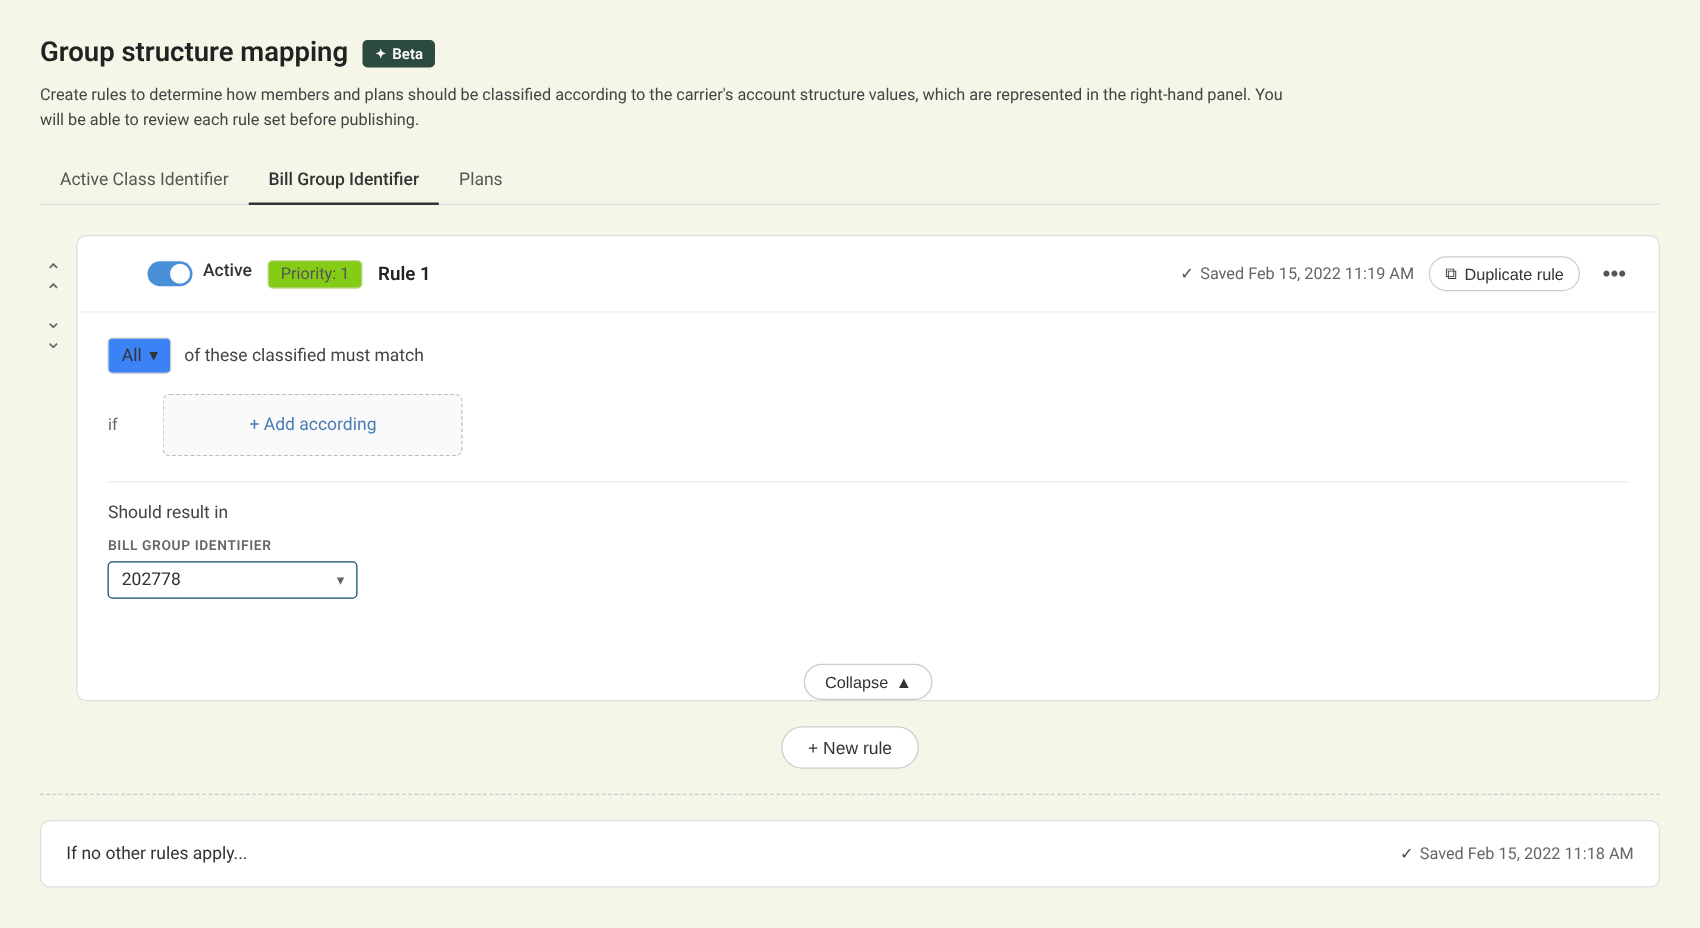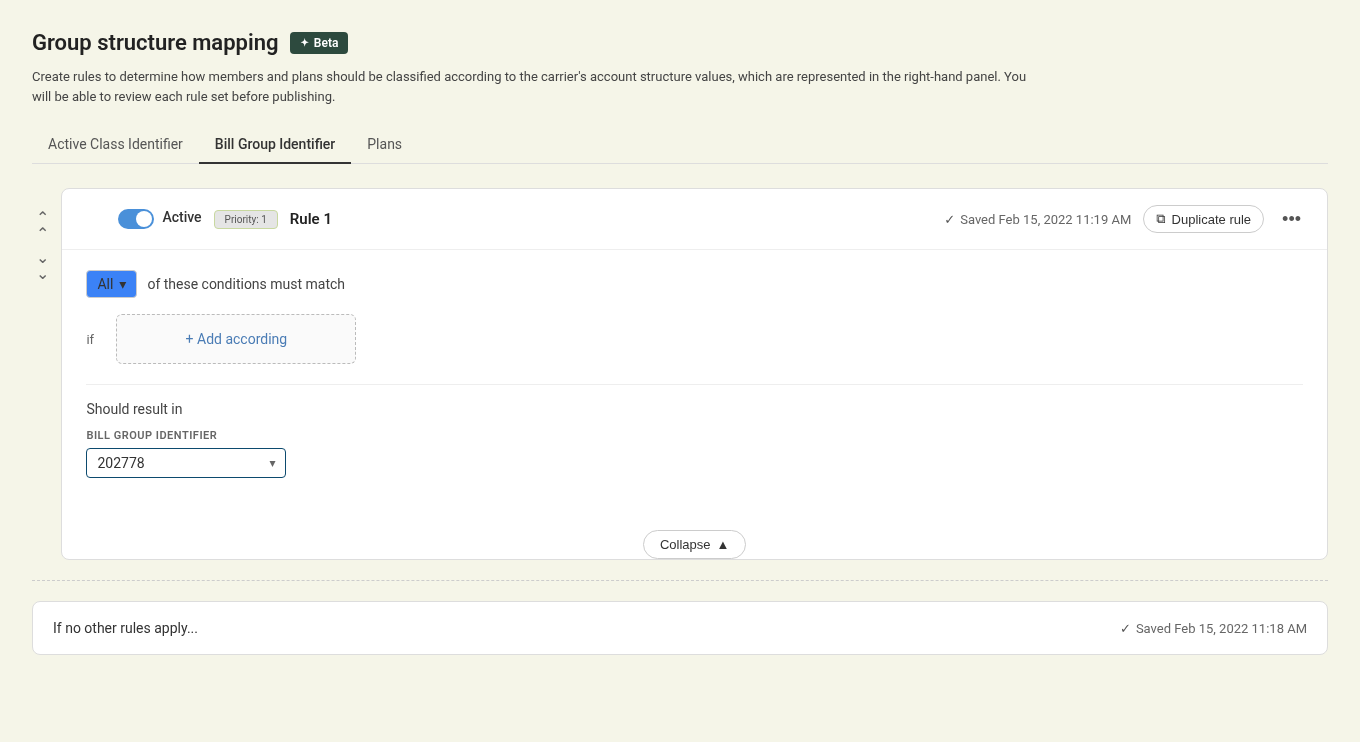--- a/index.html
+++ b/index.html
@@ -142,24 +142,24 @@
       transition: left 0.2s;
     }
 
     .toggle-label {
       font-size: 14px;
       color: #333;
       font-weight: 500;
     }
 
     .priority-badge {
-      background: #e5e5e5;
+      background: #84cc16;
       border: 1px solid #c8d8a0;
       color: #555;
-      font-size: 10px;
+      font-size: 13px;
       padding: 3px 10px;
       border-radius: 4px;
     }
 
     .rule-name {
       font-size: 15px;
       font-weight: 600;
       color: #222;
     }
 
@@ -228,21 +228,21 @@
     }
 
     .condition-text {
       font-size: 14px;
       color: #444;
     }
 
     .condition-row {
       display: flex;
       align-items: center;
-      gap: 10px;
+      gap: 24px;
       margin-bottom: 12px;
     }
 
     .if-label {
       font-size: 13px;
       color: #666;
       width: 20px;
     }
 
     .add-condition-box {
@@ -414,21 +414,21 @@
         </div>
       </div>
 
       <div class="rule-body">
 
         <div class="condition-header">
           <div class="all-dropdown">
             <span>All</span>
             <span>▾</span>
           </div>
-          <span class="condition-text">of these conditions must match</span>
+          <span class="condition-text">of these classified must match</span>
         </div>
 
         <div class="condition-row">
           <span class="if-label">if</span>
           <div class="add-condition-box">
             <span>+ Add according</span>
           </div>
         </div>
 
         <div class="should-result-section">
@@ -444,20 +444,25 @@
 
       <div class="collapse-btn-container">
         <button class="collapse-btn">
           <span>Collapse</span>
           <span>▲</span>
         </button>
       </div>
     </div>
   </div>
 
+  <div class="new-rule-container">
+    <button class="new-rule-btn">
+      <span>+ New rule</span>
+    </button>
+  </div>
 
   <hr class="divider-line">
 
   <div class="fallback-card">
     <span class="fallback-text">If no other rules apply...</span>
     <div class="saved-indicator">
       <span class="check-icon">✓</span>
       <span>Saved Feb 15, 2022 11:18 AM</span>
     </div>
   </div>

